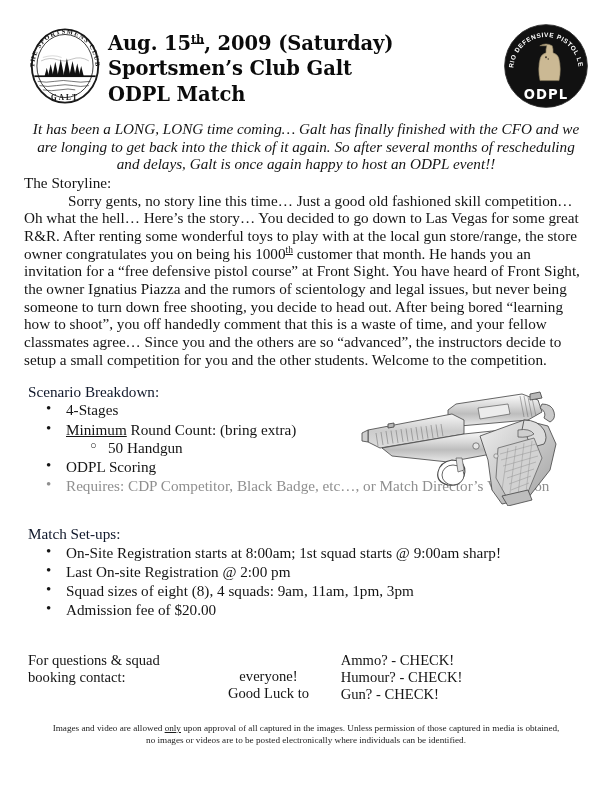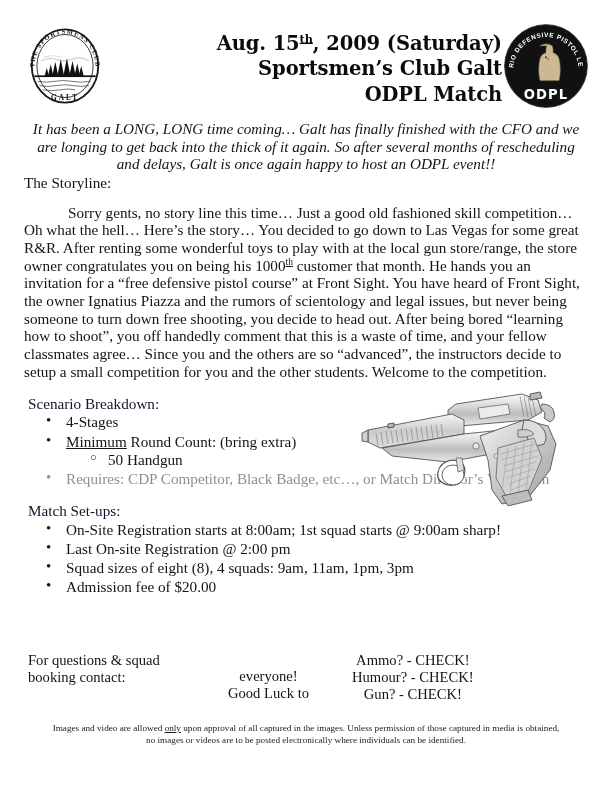--- a/index.html
+++ b/index.html
@@ -30,21 +30,21 @@
     display: flex;
     align-items: center;
     justify-content: space-between;
     padding: 18px 22px 4px 22px;
     box-sizing: border-box;
     height: 118px;
   }
 
   .title-block {
     flex: 1 1 auto;
-    text-align: right;
+    text-align: left;
     font-family: "DejaVu Serif", "Liberation Serif", serif;
     font-weight: bold;
     font-size: 19.5px;
     line-height: 1.30;
     letter-spacing: -0.1px;
     color: #0b0b0b;
     padding-top: 6px;
   }
   .title-block .tline { white-space: nowrap; }
   .title-block sup {
@@ -85,21 +85,21 @@
   .storyline-label {
     font-size: 15.2px;
     line-height: 1.16;
     margin: 1px 0 0 24px;
   }
 
   .story {
     font-size: 15.2px;
     line-height: 1.165;
     text-align: left;
-    margin: 12px 22px 0 24px;
+    margin: 0 22px 0 24px;
     text-indent: 44px;
   }
   .story sup {
     font-size: 0.62em;
     vertical-align: super;
     text-decoration: underline;
     line-height: 0;
   }
 
   
@@ -172,21 +172,21 @@
     box-sizing: border-box;
     padding: 0 22px 0 28px;
     display: flex;
     align-items: flex-start;
     justify-content: space-between;
     font-size: 14.6px;
     line-height: 1.18;
   }
   .foot-left { text-align: left; width: 210px; }
   .foot-mid { text-align: center; width: 180px; padding-top: 16px; }
-  .foot-right { text-align: center; width: 180px; }
+  .foot-right { text-align: left; width: 180px; }
   .email-link {
     color: #2a2ad0;
     text-decoration: underline;
   }
 
   .disclaimer {
     position: absolute;
     left: 0;
     top: 722px;
     width: 612px;
@@ -281,25 +281,26 @@
 
   <div class="section" style="margin-top:14px;">
     <div class="section-heading faded-soft">Scenario Breakdown:</div>
     <ul class="bullets">
       <li><span>4-Stages</span></li>
       <li><span class="u">Minimum</span><span> Round Count: (bring extra)</span>
         <ul class="sub">
           <li><span>50 Handgun</span></li>
         </ul>
       </li>
+      <li><span>ODPL Scoring</span></li>
       <li class="faded"><span>Requires: CDP Competitor, Black Badge, etc…, or Match Director’s Validation</span></li>
     </ul>
   </div>
 
-  <div class="section" style="margin-top:14px;">
+  <div class="section" style="margin-top:30px;">
     <div class="section-heading faded-soft">Match Set-ups:</div>
     <ul class="bullets">
       <li><span>On-Site Registration starts at 8:00am; 1st squad starts @ 9:00am sharp!</span></li>
       <li><span>Last On-site Registration @ 2:00 pm</span></li>
       <li><span>Squad sizes of eight (8), 4 squads: 9am, 11am, 1pm, 3pm</span></li>
       <li><span>Admission fee of $20.00</span></li>
     </ul>
   </div>
 
   <div class="pistol">

